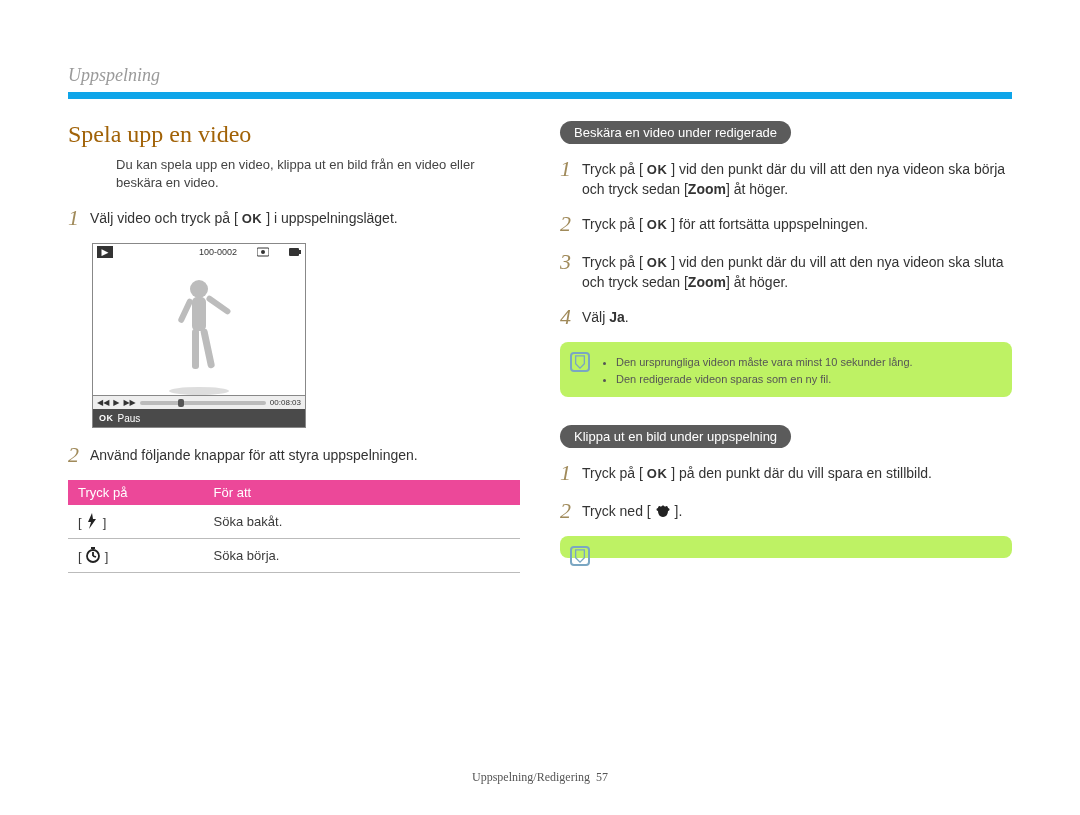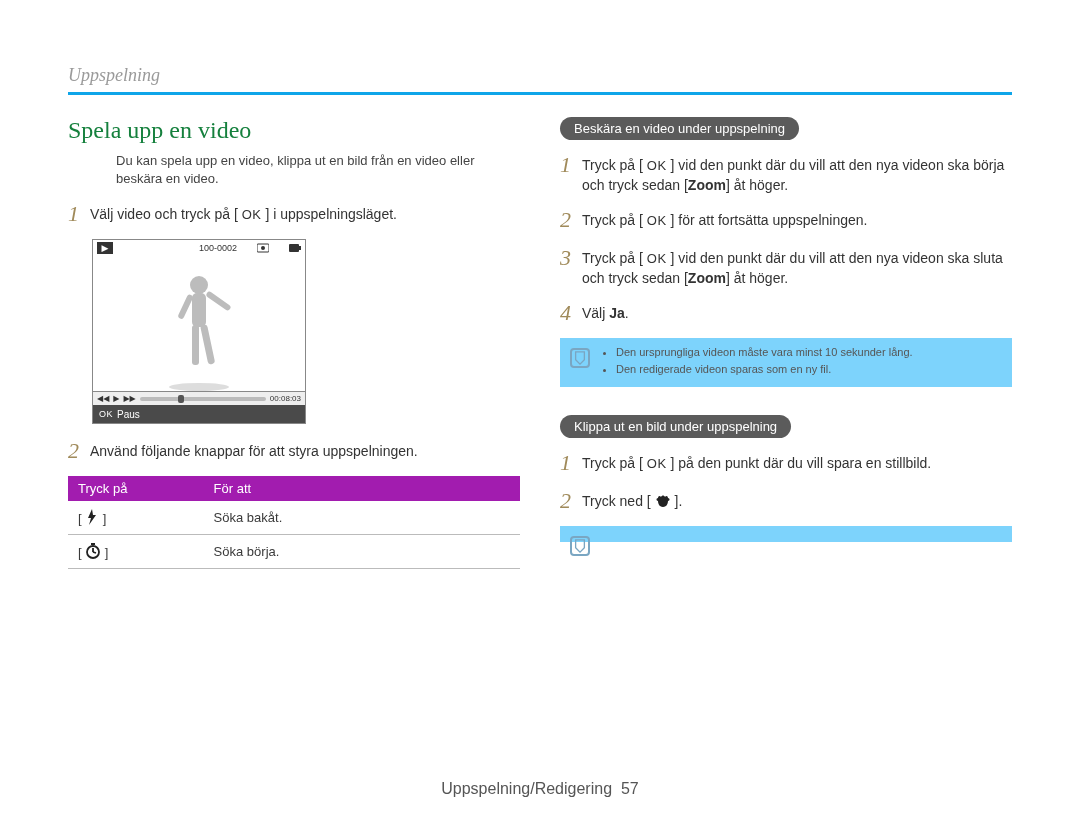--- a/index.html
+++ b/index.html
@@ -13,29 +13,29 @@
     font-size: 14px;
   }
   .page {
     padding: 65px 68px 0 68px;
   }
   .section-title {
     color: #9a9a9a;
     font-size: 18px;
     font-style: italic;
     font-family: Georgia, serif;
-    border-bottom: 3px solid #0ea5e9;
+    border-bottom: 7px solid #0ea5e9;
     padding-bottom: 6px;
     margin-bottom: 22px;
   }
   .cols { display: flex; gap: 40px; }
   .col { flex: 1; }
   .heading {
     font-family: Georgia, serif;
-    color: #15803d;
+    color: #a16207;
     font-size: 24px;
     font-weight: normal;
     margin-bottom: 8px;
   }
   .intro { font-size: 13px; line-height: 1.35; color: #444; margin-bottom: 14px; margin-left: 48px; }
   .stepnum {
     font-family: Georgia, serif;
     font-style: italic;
     font-size: 22px;
     color: #a08a5a;
@@ -48,21 +48,21 @@
   .crop-head {
     display: inline-block;
     background: #5b5b5b;
     color: #fff;
     border-radius: 12px;
     padding: 4px 14px;
     font-size: 13px;
     margin-bottom: 12px;
   }
   .icon-ok {
-    font-weight: normal;
+    font-weight: bold;
     font-size: 13px;
     letter-spacing: 0.5px;
   }
   .player {
     width: 214px;
     margin: 6px 0 14px 24px;
     border: 1px solid #888;
     background: #fff;
   }
   .player-top {
@@ -103,59 +103,59 @@
     height: 18px; background:#4a4a4a; color:#fff;
     font-size: 10px; display:flex; align-items:center; padding:0 6px; gap:4px;
   }
   .tbl {
     width: 100%;
     border-collapse: collapse;
     margin-top: 8px;
     font-size: 13px;
   }
   .tbl th {
-    background: #a21caf;
+    background: #ec4899;
     color: #fff;
     font-weight: normal;
     text-align: left;
     padding: 5px 10px;
     font-size: 13px;
   }
   .tbl td {
     border-bottom: 1px solid #bbb;
     padding: 8px 10px;
     vertical-align: middle;
   }
   .tbl td:first-child { width: 30%; }
   .bracket { font-weight:normal; }
   .note {
-    background: #7dd3fc;
-    border-radius: 0;
-    padding: 6px 12px 10px 42px;
+    background: #bef264;
+    border-radius: 8px;
+    padding: 12px 12px 10px 42px;
     font-size: 11px;
     color: #555;
     line-height: 1.5;
     position: relative;
     margin-top: 6px;
   }
   .note .note-icon {
     position:absolute; left:10px; top:10px;
     width:20px; height:20px;
     border:2px solid #7aa6c2;
     border-radius:4px;
     color:#7aa6c2;
     display:flex; align-items:center; justify-content:center;
     font-size:12px;
     transform: rotate(0deg);
   }
   .note .note-icon svg { width:14px; height:14px; }
   .note ul { list-style: disc; padding-left: 14px; }
   .footer {
-    position:absolute; bottom:17px; left:0; right:0;
-    text-align:center; font-size:16px; color:#555;
+    position:absolute; bottom:30px; left:0; right:0;
+    text-align:center; font-size:12px; color:#555;font-family:Liberation Serif, serif;
   }
   svg.ico { vertical-align:-2px; display:inline-block; }
   .sq { vertical-align:-2px; }
 </style>
 </head>
 <body>
 
 <div class="page">
   <div class="section-title">Uppspelning</div>
 
@@ -237,21 +237,21 @@
                   <line x1="8" y1="9" x2="11" y2="10" stroke="#222" stroke-width="1.8"></line>
                   <rect x="6" y="0" width="4" height="2" fill="#222"></rect>
                 </svg> ]</td>
           <td>Söka börja.</td>
         </tr>
       </tbody>
         </table>
     </div>
 
     <div class="col">
-      <div class="crop-head">Beskära en video under uppspelning</div>
+      <div class="crop-head">Beskära en video under redigerade</div>
 
       <div class="step">
         <span class="stepnum">1</span>
         <div class="step-body">
           <span>Tryck på [</span><span>&nbsp;</span><span class="icon-ok">OK</span><span>&nbsp;</span><span>] vid den punkt där du vill att den nya videon ska börja och tryck sedan [</span><b>Zoom</b><span>] åt höger.</span>
         </div>
       </div>
 
       <div class="step">
         <span class="stepnum">2</span>

